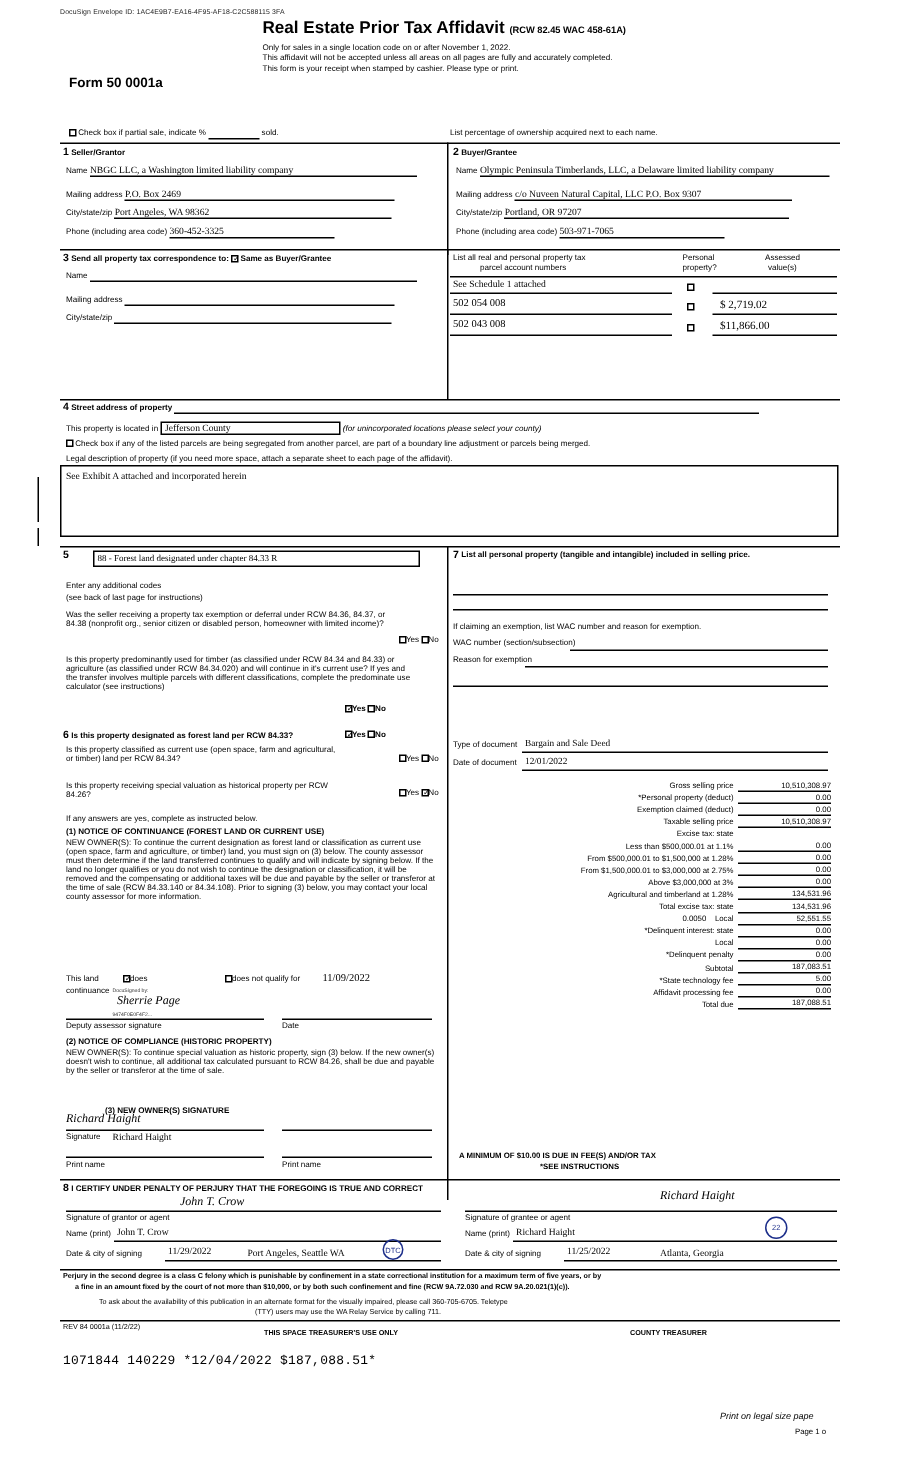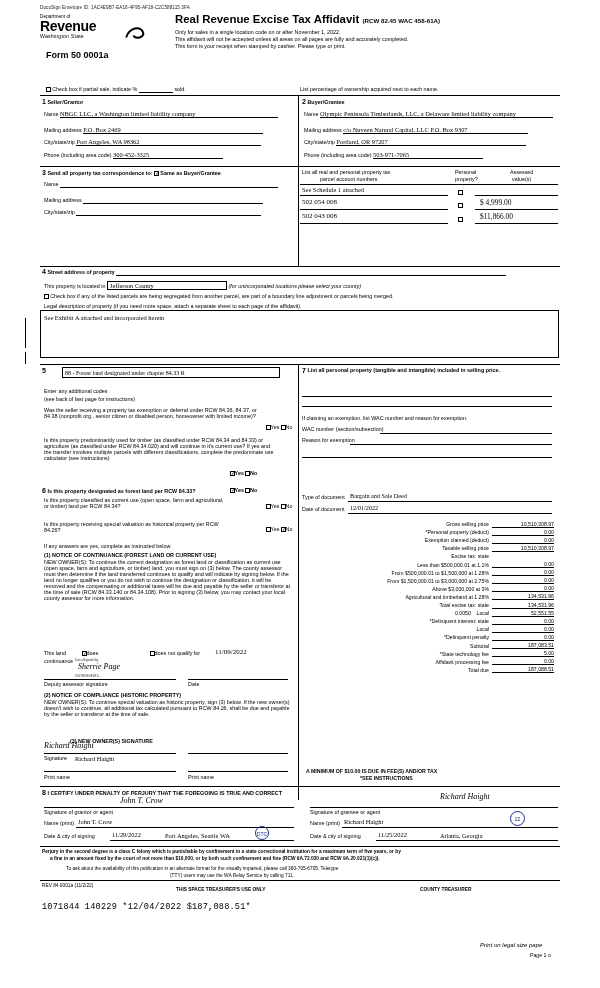--- a/index.html
+++ b/index.html
@@ -49,30 +49,22 @@
   .seal { position:absolute; border:1px solid #1c2e8a; border-radius:50%; color:#1c2e8a; font-size:5px; text-align:center;}
 </style>
 </head>
 <body>
 
 <div class="page">
 
   <div class="envid">DocuSign Envelope ID: 1AC4E9B7-EA16-4F95-AF18-C2C588115 3FA</div>
 
   <div class="hdr">
-    <div class="dept">
-      <div class="d1">Department of</div>
-      <div class="d2">Revenue</div>
-      <div class="d3">Washington State</div>
-      <svg class="swirl" viewBox="0 0 24 18">
-        <path d="M2 14 C 6 2, 18 1, 21 8 C 23 13, 14 17, 10 12" fill="none" stroke="#000" stroke-width="2.2"></path>
-      </svg>
-    </div>
     <div class="title">
-      <span>Real Revenue Excise Tax Affidavit</span>
+      <span>Real Estate Prior Tax Affidavit</span>
       <span class="rcw">(RCW 82.45 WAC 458-61A)</span>
     </div>
     <div class="subl" style="top:15px">Only for sales in a single location code on or after November 1, 2022.</div>
     <div class="subl" style="top:22px">This affidavit will not be accepted unless all areas on all pages are fully and accurately completed.</div>
     <div class="subl" style="top:29px">This form is your receipt when stamped by cashier. Please type or print.</div>
     <div class="formno">Form 50 0001a</div>
   </div>
 
   <div class="row" style="top:86px; left:46px;">
     <span class="box"></span>
@@ -162,21 +154,21 @@
   </div>
   <div class="line" style="top:195px; left:300px; width:148px;"></div>
   <div class="row" style="top:189px; left:458px;"><span class="box"></span></div>
   <div class="line" style="top:195px; left:475px; width:83px;"></div>
 
   <div class="row" style="top:198px; left:302px;">
     <span class="hand" style="font-size:7px;">502 054 008</span>
   </div>
   <div class="line" style="top:209px; left:300px; width:148px;"></div>
   <div class="row" style="top:202px; left:458px;"><span class="box"></span></div>
-  <div class="row hand" style="top:198px; left:480px; font-size:7.4px;">$ 4,999.00</div>
+  <div class="row hand" style="top:198px; left:480px; font-size:7.4px;">$ 2,719.02</div>
   <div class="line" style="top:209px; left:475px; width:83px;"></div>
 
   <div class="row" style="top:212px; left:302px;">
     <span class="hand" style="font-size:7px;">502 043 008</span>
   </div>
   <div class="line" style="top:223px; left:300px; width:148px;"></div>
   <div class="row" style="top:216px; left:458px;"><span class="box"></span></div>
   <div class="row hand" style="top:212px; left:480px; font-size:7.4px;">$11,866.00</div>
   <div class="line" style="top:223px; left:475px; width:83px;"></div>
 

